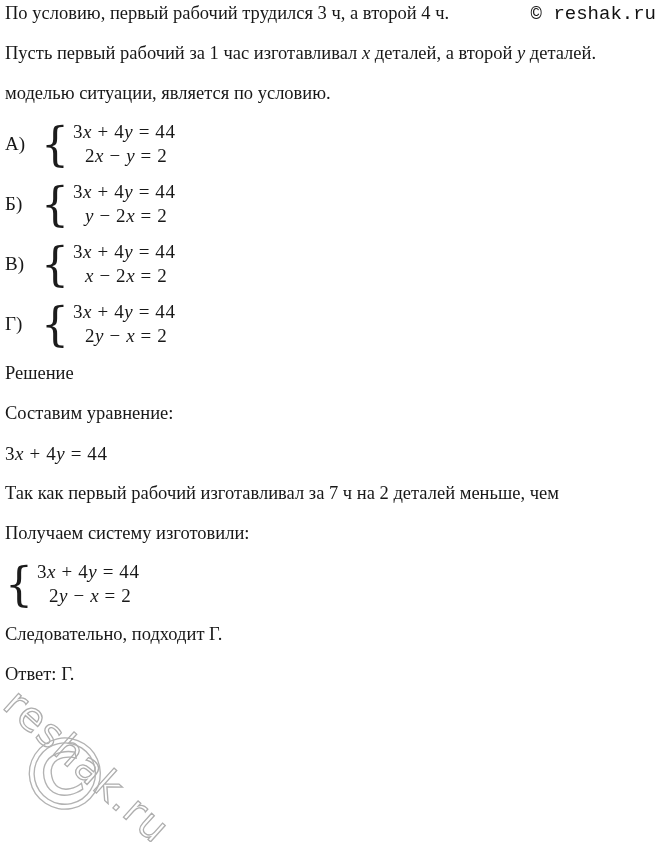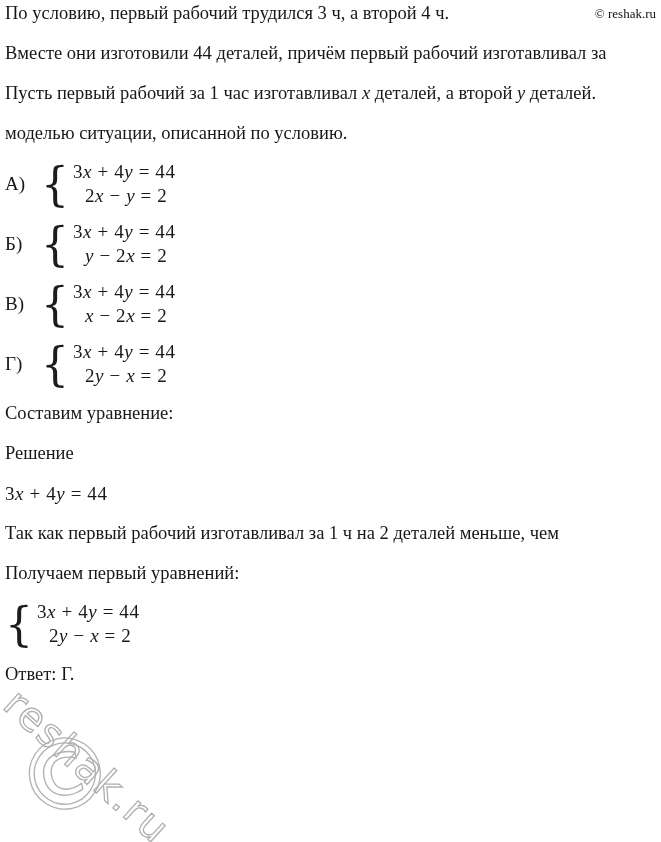--- a/index.html
+++ b/index.html
@@ -9,21 +9,21 @@
     font-family:"Liberation Serif", serif;
     font-size:18.5px;
     position:relative;overflow:hidden;
   }
   .page{padding:0 6px 0 5px;position:relative;z-index:1}
   p{margin:0 0 13px;line-height:27px}
   p.first{margin-top:0}
   .lines span{display:block}
   .brand{
     position:absolute;top:2px;right:5px;
-    font-size:13px;line-height:24px;color:#111;
+    font-size:19px;line-height:24px;color:#111;font-family:Liberation Mono, monospace;
   }
   .option{display:flex;align-items:center;margin:0 0 12px;height:48px}
   .opt-label{width:36px;font-size:19px;flex:0 0 auto}
   .brace{
     font-size:44px;line-height:48px;margin-right:4px;
     font-family:"DejaVu Serif", serif;color:#1c1c1c;
     transform:scaleY(1.05);flex:0 0 auto;
   }
   .eqs{display:flex;flex-direction:column}
   .eq{font-size:19px;line-height:24px;letter-spacing:.6px;white-space:pre}
@@ -51,27 +51,26 @@
 </head>
 <body>
 
 <div class="brand">© reshak.ru</div>
 
 <div class="page">
 
   <p class="first">По условию, первый рабочий трудился 3 ч, а второй 4 ч.</p>
 
   <p class="lines">
-    <span>Вместе они изготовили 44 деталей, причём первый рабочий изготавливал за</span>
   </p>
 
   <p>Пусть первый рабочий за 1 час изготавливал  <em>x</em> деталей, а второй <em>y</em> деталей.</p>
 
   <p class="lines">
-    <span>моделью ситуации, описанной по условию.</span>
+    <span>моделью ситуации, является по условию.</span>
   </p>
 
   <div class="option">
     <span class="opt-label">А)</span>
     <span class="brace">{</span>
     <span class="eqs">
       <span class="eq">3<em>x</em> + 4<em>y</em> = 44</span>
       <span class="eq eq2">2<em>x</em> − <em>y</em> = 2</span>
     </span>
   </div>
@@ -96,41 +95,42 @@
 
   <div class="option">
     <span class="opt-label">Г)</span>
     <span class="brace">{</span>
     <span class="eqs">
       <span class="eq">3<em>x</em> + 4<em>y</em> = 44</span>
       <span class="eq eq2">2<em>y</em> − <em>x</em> = 2</span>
     </span>
   </div>
 
+  <p>Решение</p>
+
   <p>Составим уравнение:</p>
-
-  <p>Решение</p>
 
   <p class="eq-line">3<em>x</em> + 4<em>y</em> = 44</p>
 
   <p class="lines">
-    <span>Так как первый рабочий изготавливал за 1 ч на 2 деталей меньше, чем</span>
+    <span>Так как первый рабочий изготавливал за 7 ч на 2 деталей меньше, чем</span>
   </p>
 
 
-  <p>Получаем первый уравнений:</p>
+  <p>Получаем систему изготовили:</p>
 
   <div class="option final-system">
     <span class="brace">{</span>
     <span class="eqs">
       <span class="eq">3<em>x</em> + 4<em>y</em> = 44</span>
       <span class="eq eq2">2<em>y</em> − <em>x</em> = 2</span>
     </span>
   </div>
 
+  <p>Следовательно, подходит Г.</p>
 
   <p>Ответ: Г.</p>
 
 </div>
 
 <div class="watermark">
   <span class="wm-text">reshak.ru</span>
   <span class="wm-copy">©</span>
 </div>
 

